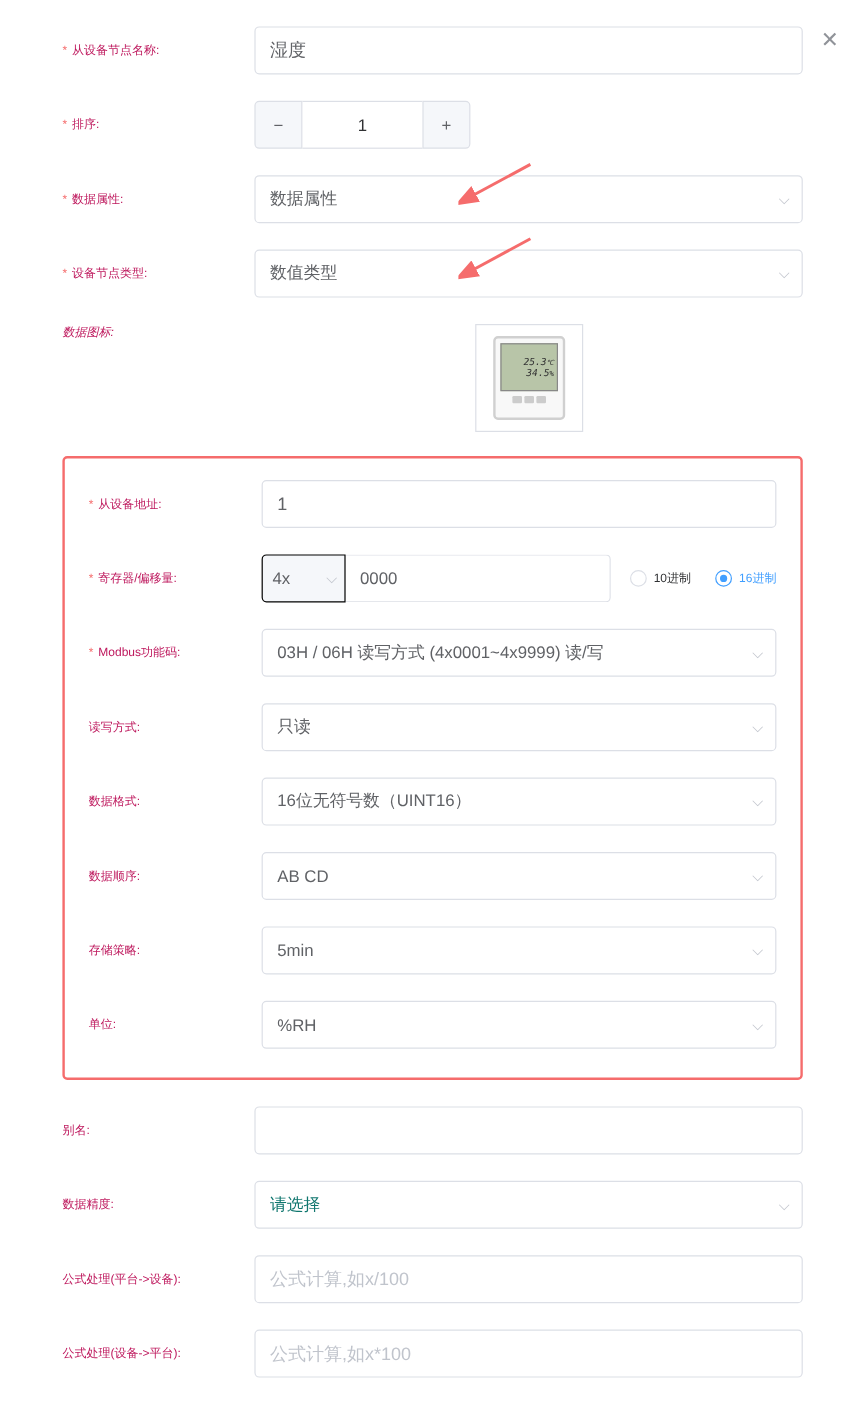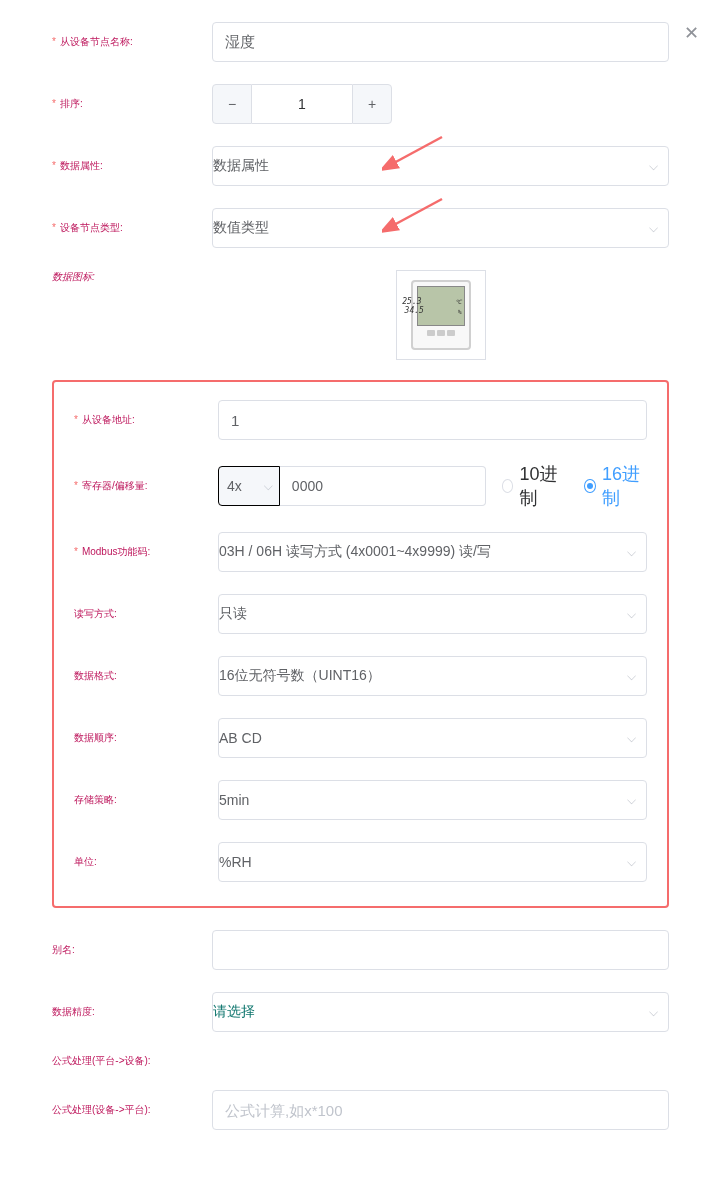--- a/index.html
+++ b/index.html
@@ -7,40 +7,40 @@
     .modal { background: #fff; padding: 22px; position: relative; }
     .modal-title { font-size: 16px; font-weight: 500; color: #303133; margin-bottom: 28px; }
     .close-btn { position: absolute; right: 22px; top: 22px; color: #909399; font-size: 18px; cursor: pointer; }
     .form-container { padding: 0 30px; }
     .form-row { display: flex; align-items: center; margin-bottom: 22px; }
     .form-label { width: 160px; text-align: left; padding-right: 12px; font-size: 10px; color: #be185d; flex-shrink: 0; }
     .required::before { content: "*"; color: #f56c6c; margin-right: 4px; }
     .form-control { flex: 1; }
     .input { width: 100%; height: 40px; border: 1px solid #dcdfe6; border-radius: 4px; padding: 0 12px; font-size: 15px; color: #606266; outline: none; }
     .input::placeholder { color: #c0c4cc; }
-    .select { width: 100%; height: 40px; border: 1px solid #dcdfe6; border-radius: 4px; padding: 0 30px 0 0; font-size: 14px; color: #606266; position: relative; display: flex; align-items: center; cursor: pointer; }
+    .select { width: 100%; height: 40px; border: 1px solid #dcdfe6; border-radius: 4px; padding: 0 30px 0 12px; font-size: 14px; color: #606266; position: relative; display: flex; align-items: center; cursor: pointer; }
     .select-arrow { position: absolute; right: 10px; top: 50%; transform: translateY(-50%); color: #c0c4cc; font-size: 12px; }
     .number-input { display: flex; width: 180px; }
     .num-btn { width: 40px; height: 40px; border: 1px solid #dcdfe6; background: #f5f7fa; display: flex; align-items: center; justify-content: center; cursor: pointer; color: #606266; }
     .num-btn:first-child { border-radius: 4px 0 0 4px; }
     .num-btn:last-child { border-radius: 0 4px 4px 0; }
     .num-value { flex: 1; height: 40px; border-top: 1px solid #dcdfe6; border-bottom: 1px solid #dcdfe6; display: flex; align-items: center; justify-content: center; }
     .icon-preview { width: 90px; height: 90px; border: 1px solid #dcdfe6; display: flex; align-items: center; justify-content: center; }
     .sensor-device { width: 60px; height: 70px; background: #f8f8f8; border: 2px solid #d0d0d0; border-radius: 4px; display: flex; flex-direction: column; align-items: center; padding: 4px; }
     .sensor-display { width: 100%; height: 40px; background: #b8c5a8; border: 1px solid #888; display: flex; flex-direction: column; justify-content: center; font-size: 8px; font-family: monospace; color: #333; padding: 2px; }
-    .sensor-row { display: flex; justify-content: flex-end; align-items: flex-end; gap: 34px; }
+    .sensor-row { display: flex; justify-content: flex-end; align-items: flex-end; }
     .sensor-btns { display: flex; gap: 2px; margin-top: 4px; }
     .sensor-btn { width: 8px; height: 6px; background: #ccc; border-radius: 1px; }
     .red-box { border: 2px solid #f56c6c; padding: 18px 20px 2px 20px; border-radius: 4px; margin-bottom: 22px; }
     .red-box .form-label { width: 144px; }
     .register-row { display: flex; gap: 0; align-items: center; }
     .register-select { width: 70px; height: 40px; border: 1px solid #000000; border-radius: 4px 0 0 4px; background: #f5f7fa; display: flex; align-items: center; padding: 0 8px; color: #606266; position: relative; cursor: pointer; }
     .register-input { flex: 1; height: 40px; border: 1px solid #dcdfe6; border-left: none; border-radius: 0 4px 4px 0; padding: 16px 12px; outline: none; font-size: 14px; color: #606266; }
     .radio-group { display: flex; gap: 20px; margin-left: 16px; }
-    .radio-item { display: flex; align-items: center; gap: 6px; cursor: pointer; font-size: 18px; }
+    .radio-item { display: flex; align-items: center; gap: 6px; cursor: pointer; font-size: 10px; }
     .radio-circle { width: 14px; height: 14px; border: 1px solid #dcdfe6; border-radius: 50%; display: flex; align-items: center; justify-content: center; }
     .radio-circle.checked { border-color: #409eff; }
     .radio-dot { width: 6px; height: 6px; border-radius: 50%; background: #409eff; }
     .radio-checked-label { color: #409eff; }
     .arrow { position: absolute; pointer-events: none; z-index: 10; }
     .arrow svg { display: block; }
     .icon-row { margin-top: 10px; margin-bottom: 20px; font-style: italic; }
     .icon-control { display: flex; justify-content: center; }
   </style>
 </head>
@@ -242,20 +242,23 @@
       <div class="form-control">
         <div class="select">
           <span style="color:#0f766e">请选择</span>
           <span class="select-arrow">⌵</span>
         </div>
       </div>
     </div>
 
     <div class="form-row">
       <div class="form-label">公式处理(平台-&gt;设备):</div>
+      <div class="form-control">
+        <input class="input" placeholder="公式计算,如x/100" style="">
+      </div>
     </div>
 
     <div class="form-row">
       <div class="form-label">公式处理(设备-&gt;平台):</div>
       <div class="form-control">
         <input class="input" placeholder="公式计算,如x*100" style="">
       </div>
     </div>
 
   </div>

